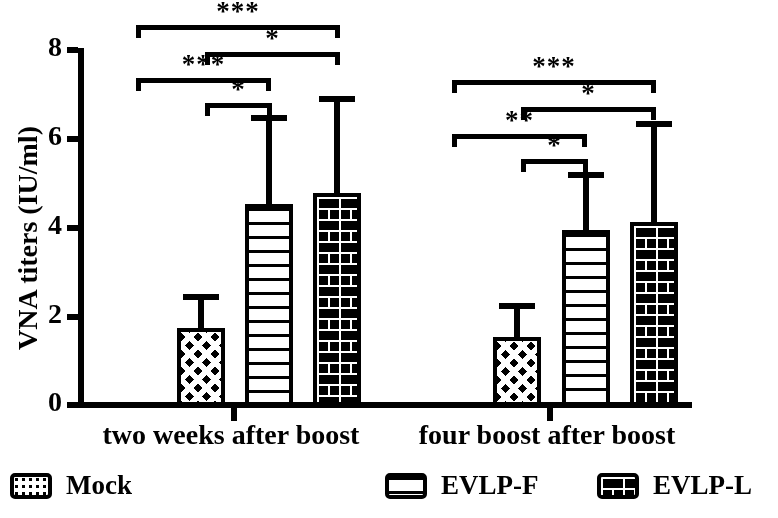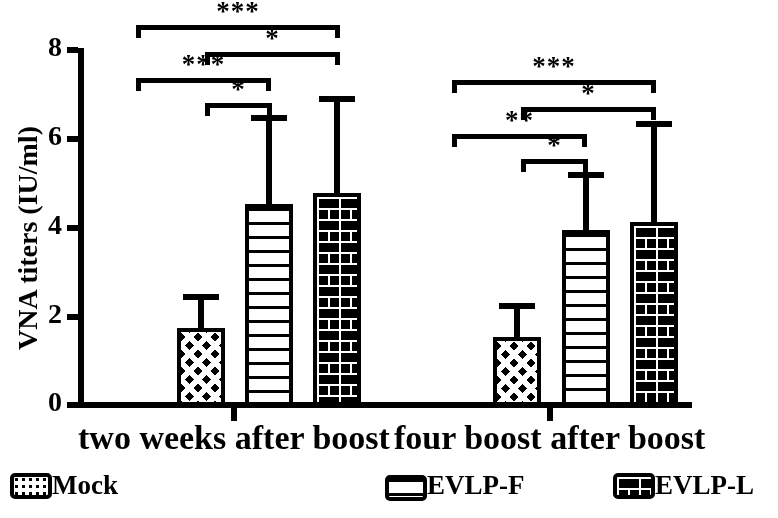--- a/index.html
+++ b/index.html
@@ -23,21 +23,21 @@
 
   
   .axis-y{position:absolute;left:78px;top:48px;width:6px;height:360px;background:#000;}
   .axis-x{position:absolute;left:78px;top:402px;width:614px;height:6px;background:#000;}
   .tick{position:absolute;width:11px;height:6px;background:#000;left:67px;}
   .ticklabel{position:absolute;left:26px;width:36px;text-align:right;
              font-size:28px;font-weight:bold;line-height:1;}
   .xtick{position:absolute;top:408px;width:6px;height:13px;background:#000;}
 
   
-  .catlabel{position:absolute;top:419px;font-size:34px;font-weight:bold;
+  .catlabel{position:absolute;top:419px;font-size:28px;font-weight:bold;
             text-align:center;white-space:nowrap;}
 
   
   .bar{position:absolute;box-sizing:border-box;border:4px solid #000;background:#fff;}
   .pat-dots{
     background-color:#fff;
     background-image:radial-gradient(circle at 2.6px 2.6px, #000 1.6px, transparent 1.8px);
     background-size:7px 7px;
   }
   .pat-cross{
@@ -77,21 +77,21 @@
        border-right:5px solid #000;
        height:13px;}
   .siglab{position:absolute;font-size:27px;font-weight:bold;line-height:1;
           text-align:center;white-space:nowrap;letter-spacing:1px;}
 
   
   .legend{position:absolute;left:0;top:470px;width:778px;height:48px;}
   .legend-item{position:absolute;top:0;display:flex;align-items:center;}
   .swatch{position:relative;width:42px;height:26px;box-sizing:border-box;
           border:4px solid #000;border-radius:5px;overflow:hidden;}
-  .legend-label{font-size:27px;font-weight:bold;white-space:nowrap;}
+  .legend-label{margin-left:14px;font-size:27px;font-weight:bold;white-space:nowrap;}
 </style>
 </head>
 <body>
 
 <div id="plot">
 
   <div class="ytitle">VNA titers (IU/ml)</div>
 
   <div class="axis-y"></div>
   <div class="axis-x"></div>
@@ -170,24 +170,24 @@
   <div class="catlabel" style="left:394px;width:306px;">four boost after boost</div>
 
   <div class="legend">
 
     <div class="legend-item" style="left:10px;">
       <span class="swatch pat-dots"></span>
       <span class="legend-label">Mock</span>
     </div>
 
 
-    <div class="legend-item" style="left:385px;align-items:flex-end;">
+    <div class="legend-item" style="left:385px;">
       <span class="swatch pat-hlines"></span>
       <span class="legend-label">EVLP-F</span>
     </div>
 
-    <div class="legend-item" style="left:613px;">
+    <div class="legend-item" style="left:597px;">
       <span class="swatch pat-brick"></span>
       <span class="legend-label">EVLP-L</span>
     </div>
 
   </div>
 </div>
 
 </body></html>

